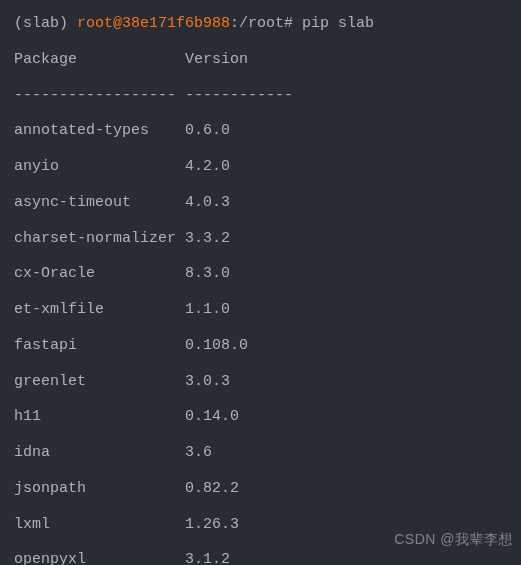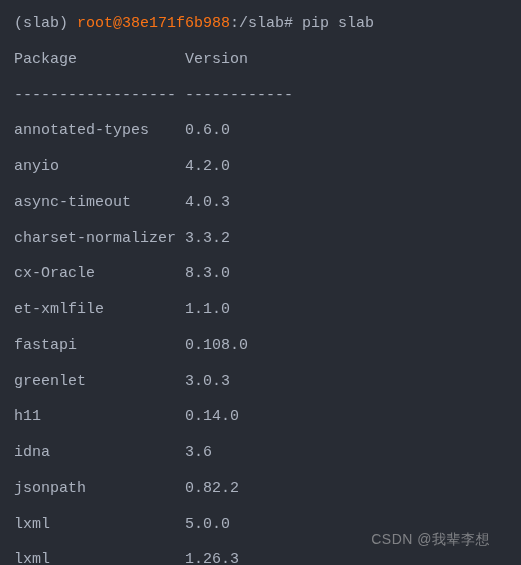--- a/index.html
+++ b/index.html
@@ -50,46 +50,45 @@
       display: inline-block;
       width: 19ch;
     }
     .pkg-version {
       display: inline-block;
       margin-top: 8px;
     }
     .watermark {
       position: absolute;
       bottom: 12px;
-      right: 31px;
+      right: 8px;
       color: rgba(200, 200, 200, 0.55);
       font-family: Arial, sans-serif;
       font-size: 14px;
       letter-spacing: 0.5px;
     }
   </style>
 </head>
 <body>
 
-<div class="prompt-line"><span class="prompt-env">(slab) </span><span class="prompt-user">root@38e171f6b988</span><span class="prompt-path">:/slab# </span><span class="command">pip slab</span></div>
+<div class="prompt-line"><span class="prompt-env">(slab) </span><span class="prompt-user">root@38e171f6b988</span><span class="prompt-path">:/root# </span><span class="command">pip slab</span></div>
 
 <div class="header-row"><span class="pkg-name">Package</span><span class="pkg-version">Version</span></div>
 
 <div class="divider-row"><span class="pkg-name">------------------</span><span class="pkg-version">------------</span></div>
 
 <div id="package-list">
     <div class="package-row"><span class="pkg-name">annotated-types</span><span class="pkg-version">0.6.0</span></div>
     <div class="package-row"><span class="pkg-name">anyio</span><span class="pkg-version">4.2.0</span></div>
     <div class="package-row"><span class="pkg-name">async-timeout</span><span class="pkg-version">4.0.3</span></div>
     <div class="package-row"><span class="pkg-name">charset-normalizer</span><span class="pkg-version">3.3.2</span></div>
     <div class="package-row"><span class="pkg-name">cx-Oracle</span><span class="pkg-version">8.3.0</span></div>
     <div class="package-row"><span class="pkg-name">et-xmlfile</span><span class="pkg-version">1.1.0</span></div>
     <div class="package-row"><span class="pkg-name">fastapi</span><span class="pkg-version">0.108.0</span></div>
     <div class="package-row"><span class="pkg-name">greenlet</span><span class="pkg-version">3.0.3</span></div>
     <div class="package-row"><span class="pkg-name">h11</span><span class="pkg-version">0.14.0</span></div>
     <div class="package-row"><span class="pkg-name">idna</span><span class="pkg-version">3.6</span></div>
     <div class="package-row"><span class="pkg-name">jsonpath</span><span class="pkg-version">0.82.2</span></div>
-    <div class="package-row"><span class="pkg-name">lxml</span><span class="pkg-version">5.0.0</span></div>
     <div class="package-row"><span class="pkg-name">lxml</span><span class="pkg-version">1.26.3</span></div>
     <div class="package-row"><span class="pkg-name">openpyxl</span><span class="pkg-version">3.1.2</span></div>
   </div>
 
 <div class="watermark">CSDN @我辈李想</div>
 
 </body></html>

